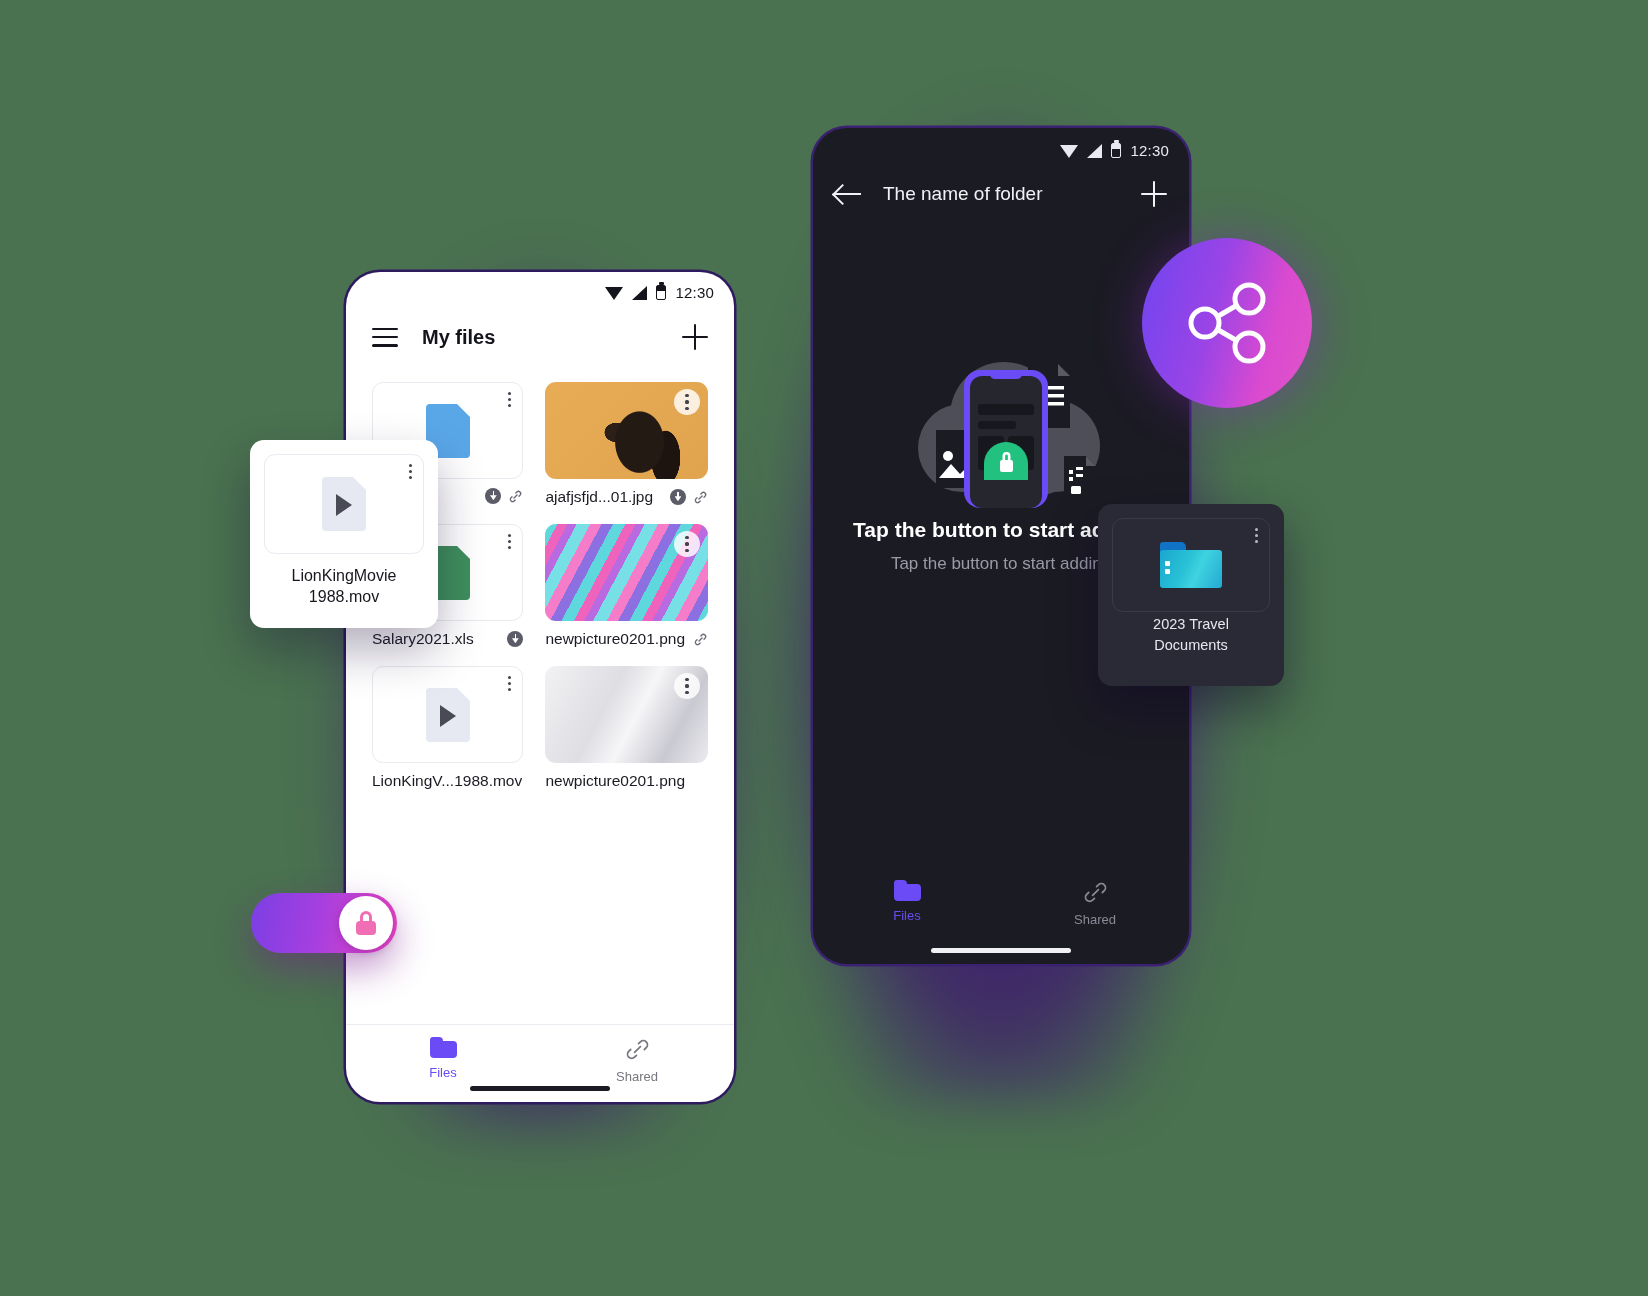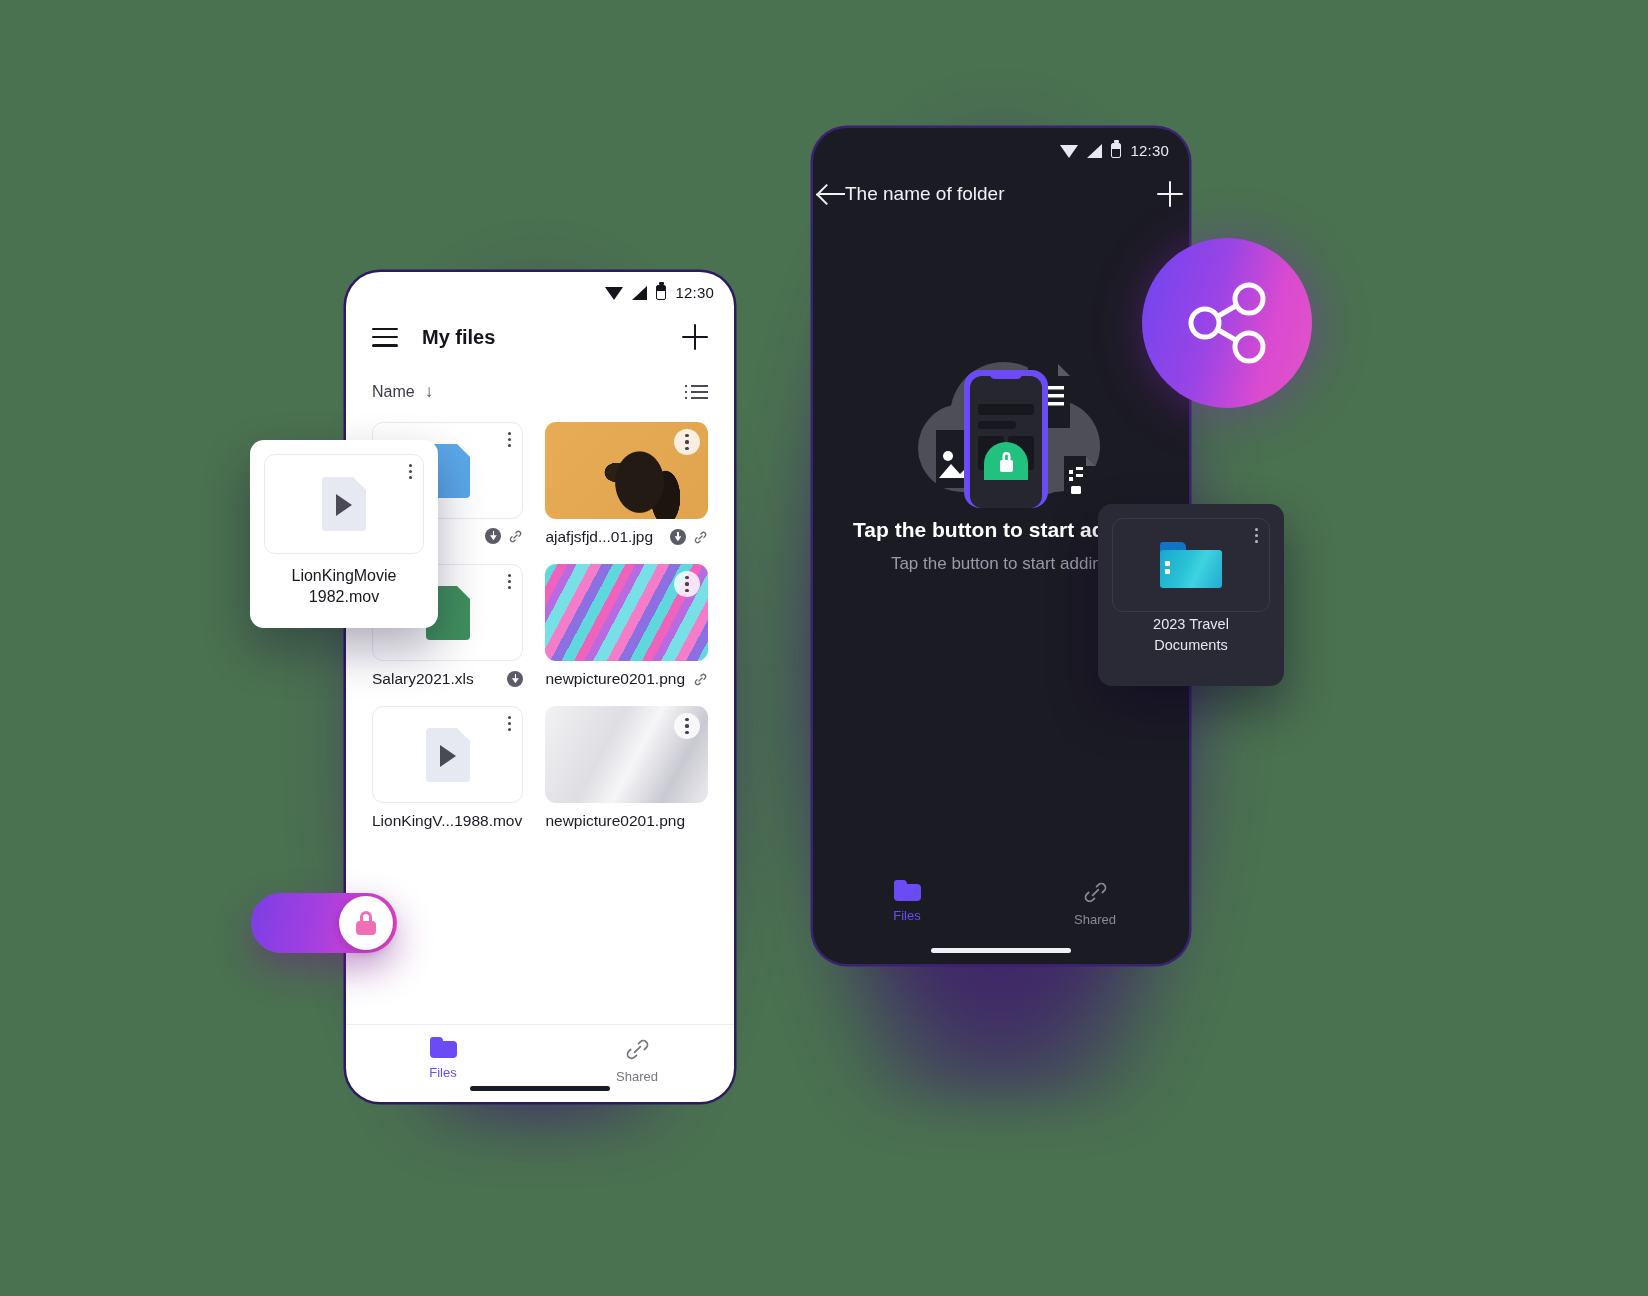--- a/index.html
+++ b/index.html
@@ -200,21 +200,21 @@
     border:3.2px solid #f06fb4; border-bottom:none; }
 
   
   #dark-glow { left: 772px; top: 112px; width: 456px; height: 990px; }
   #dark-phone {
     left: 813px; top: 128px; width: 376px; height: 836px;
     background: #1b1b24; color: #f2f2f6;
     box-shadow: 0 0 0 2.5px #3a2270;
   }
   #dark-phone .statusbar { height: 36px; color: #e9e9f0; padding-top: 8px; }
-  #dark-phone .appbar { height: 60px; padding: 0 6px; }
+  #dark-phone .appbar { height: 60px; padding: 0 22px; gap: 22px; }
   #dark-phone .appbar-title { font-size: 19px; font-weight: 400; }
   #dark-phone .appbar .plus { margin-left: auto; }
   .back-arrow { width: 26px; height: 22px; position: relative; cursor: pointer; }
   .back-arrow::before { content:""; position:absolute; left:0; top:10px; width:26px; height:2.2px; background: currentColor; }
   .back-arrow::after { content:""; position:absolute; left:0; top:4.2px; width:13px; height:13px;
     border-left:2.2px solid currentColor; border-bottom:2.2px solid currentColor; transform: rotate(45deg); }
 
   .empty-wrap {
     position: absolute; left: 0; right: 0; top: 210px;
     display: flex; flex-direction: column; align-items: center;
@@ -291,29 +291,20 @@
     <div class="appbar">
       <div class="hamburger">
           <span></span>
           <span></span>
           <span></span>
         </div>
       <div class="appbar-title">My files</div>
       <div class="plus"></div>
     </div>
 
-    <div class="sortbar">
-      <span>Name</span>
-      <span class="arrow-down">↓</span>
-      <span class="listview-icon">
-          <i></i>
-          <i></i>
-          <i></i>
-        </span>
-    </div>
 
     <div class="filegrid">
 
       <div class="file-cell">
         <div class="thumb">
           <div class="fileicon doc"></div>
           <div class="kebab">
               <b></b>
               <b></b>
               <b></b>
@@ -451,21 +442,21 @@
           <span class="play"></span>
         </div>
       <div class="kebab">
           <b></b>
           <b></b>
           <b></b>
         </div>
     </div>
     <div class="mc-name">
       <div>LionKingMovie</div>
-      <div>1982.mov</div>
+      <div>1988.mov</div>
     </div>
   </div>
 
   <div id="lock-toggle">
     <div class="knob">
       <span class="lock-glyph">
           <u></u>
           <i></i>
         </span>
     </div>

